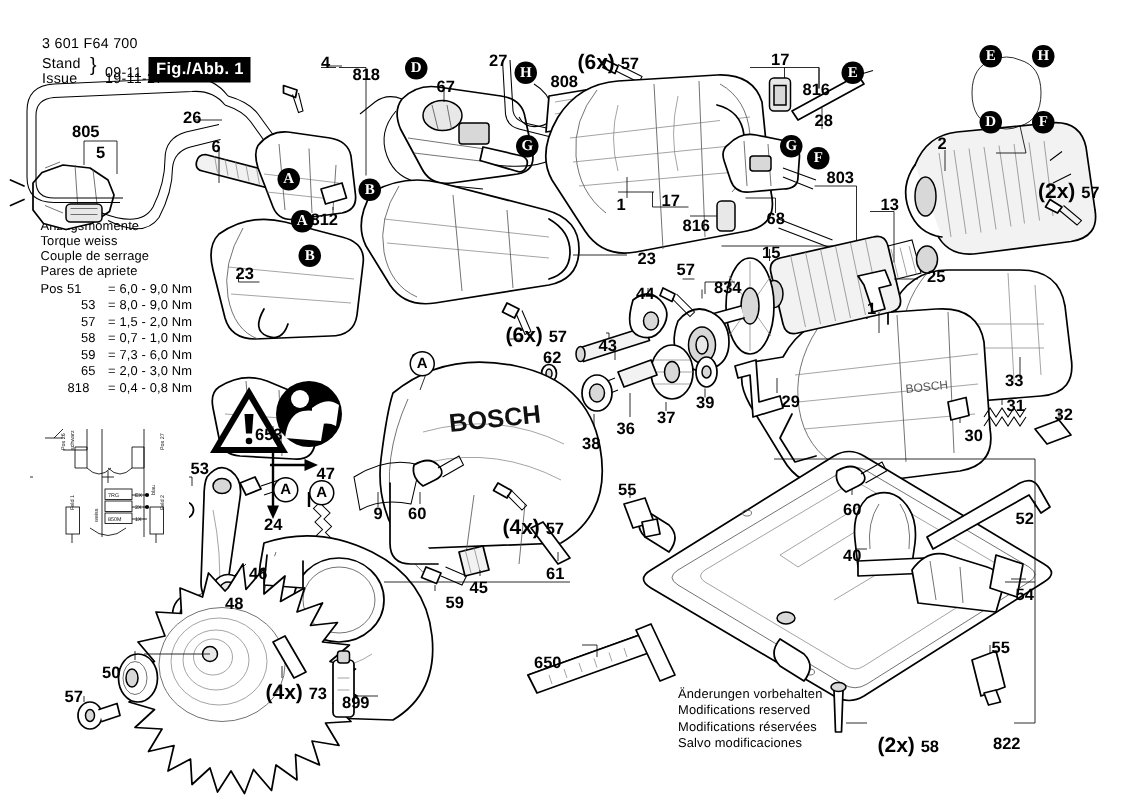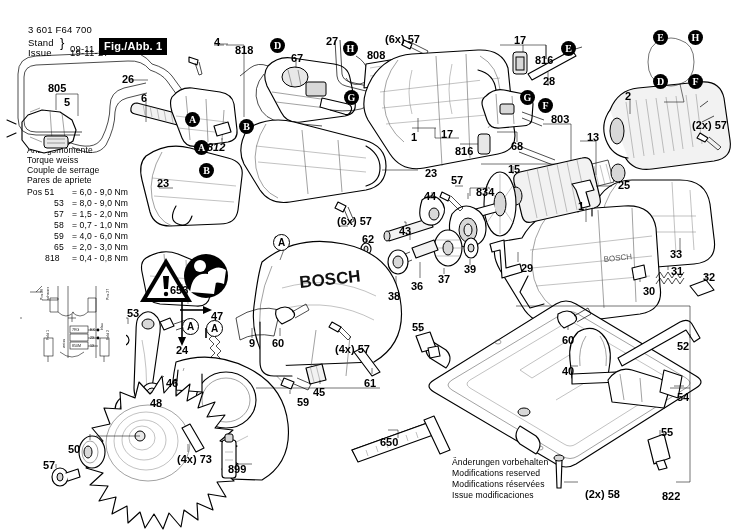--- a/index.html
+++ b/index.html
@@ -9,21 +9,21 @@
   #sheet{position:relative;width:750px;height:530px;background:#fff;}
 
   
   .t{position:absolute;white-space:nowrap;line-height:1.12;}
   .hdr{font-size:9.5px;letter-spacing:.2px;}
   .figbox{position:absolute;background:#000;color:#fff;font-weight:bold;
           font-size:11px;padding:2px 5px 3px 5px;letter-spacing:.2px;}
   .torq{font-size:8.6px;letter-spacing:.1px;}
   .foot{font-size:8.6px;letter-spacing:.1px;}
   .num{position:absolute;font-size:11px;font-weight:bold;white-space:nowrap;}
-  .qty{font-size:11px;font-weight:bold;}
+  .qty{font-size:14px;font-weight:bold;}
   .micro{position:absolute;font-size:3.6px;white-space:nowrap;color:#111;}
   .micro.rot{transform-origin:0 0;transform:rotate(-90deg);}
 
   
   .bub{position:absolute;width:15px;height:15px;border-radius:50%;
        background:#000;color:#fff;font-size:10px;font-weight:bold;
        display:flex;align-items:center;justify-content:center;
        font-family:"Liberation Serif","DejaVu Serif",serif;}
   .bub.open{background:#fff;color:#000;border:1.4px solid #000;
             font-family:"Liberation Sans",sans-serif;}
@@ -59,30 +59,30 @@
 
   <div class="t torq" style="left:27px;top:188px;">Pos 51</div>
   <div class="t torq" style="left:72px;top:188px;">= 6,0 - 9,0 Nm</div>
   <div class="t torq" style="left:54px;top:199px;">53</div>
   <div class="t torq" style="left:72px;top:199px;">= 8,0 - 9,0 Nm</div>
   <div class="t torq" style="left:54px;top:210px;">57</div>
   <div class="t torq" style="left:72px;top:210px;">= 1,5 - 2,0 Nm</div>
   <div class="t torq" style="left:54px;top:221px;">58</div>
   <div class="t torq" style="left:72px;top:221px;">= 0,7 - 1,0 Nm</div>
   <div class="t torq" style="left:54px;top:232px;">59</div>
-  <div class="t torq" style="left:72px;top:232px;">= 4,0 - 6,0 Nm</div>
+  <div class="t torq" style="left:72px;top:232px;">= 7,3 - 6,0 Nm</div>
   <div class="t torq" style="left:54px;top:243px;">65</div>
   <div class="t torq" style="left:72px;top:243px;">= 2,0 - 3,0 Nm</div>
   <div class="t torq" style="left:45px;top:254px;">818</div>
   <div class="t torq" style="left:72px;top:254px;">= 0,4 - 0,8 Nm</div>
 
   <div class="t foot" style="left:452px;top:458px;">Änderungen vorbehalten</div>
   <div class="t foot" style="left:452px;top:469px;">Modifications reserved</div>
   <div class="t foot" style="left:452px;top:480px;">Modifications réservées</div>
-  <div class="t foot" style="left:452px;top:491px;">Issue modificaciones</div>
+  <div class="t foot" style="left:452px;top:491px;">Salvo modificaciones</div>
 
   <svg width="750" height="530" viewBox="0 0 750 530">
 
     <g>
       <path class="out" d="M22 122 l6 -7 14 -5 18 2 12 8 4 10 -3 11 -12 8 -17 4 -15 -4 -7 -9 z"></path>
       <path class="det" d="M30 112 l10 -4 M30 137 l12 5 M50 110 l2 30 M62 113 l3 26"></path>
       <rect class="fillg" x="44" y="136" width="24" height="12" rx="3"></rect>
       <path class="det" d="M47 139 h18 M47 143 h18"></path>
       <path class="out" d="M16 124 l-9 -4 M16 133 l-9 4"></path>
     </g>
@@ -617,21 +617,21 @@
       <div class="num" style="left: 235px; top: 44px;"><span>818</span></div>
       <div class="num" style="left: 291px; top: 52px;"><span>67</span></div>
       <div class="num" style="left: 326px; top: 35px;"><span>27</span></div>
       <div class="num" style="left: 385px; top: 33px;"><span class="qty">(6x) </span><span>57</span></div>
       <div class="num" style="left: 367px; top: 49px;"><span>808</span></div>
       <div class="num" style="left: 514px; top: 34px;"><span>17</span></div>
       <div class="num" style="left: 535px; top: 54px;"><span>816</span></div>
       <div class="num" style="left: 543px; top: 75px;"><span>28</span></div>
       <div class="num" style="left: 625px; top: 90px;"><span>2</span></div>
       <div class="num" style="left: 692px; top: 119px;"><span class="qty">(2x) </span><span>57</span></div>
-      <div class="num" style="left: 207px; top: 141px; font-style: italic;"><span>812</span></div>
+      <div class="num" style="left: 207px; top: 141px;"><span>812</span></div>
       <div class="num" style="left: 157px; top: 177px;"><span>23</span></div>
       <div class="num" style="left: 425px; top: 167px;"><span>23</span></div>
       <div class="num" style="left: 411px; top: 131px;"><span>1</span></div>
       <div class="num" style="left: 441px; top: 128px;"><span>17</span></div>
       <div class="num" style="left: 455px; top: 145px;"><span>816</span></div>
       <div class="num" style="left: 511px; top: 140px;"><span>68</span></div>
       <div class="num" style="left: 551px; top: 113px;"><span>803</span></div>
       <div class="num" style="left: 587px; top: 131px;"><span>13</span></div>
       <div class="num" style="left: 508px; top: 163px;"><span>15</span></div>
       <div class="num" style="left: 476px; top: 186px;"><span>834</span></div>
@@ -661,21 +661,21 @@
       <div class="num" style="left: 335px; top: 343px;"><span class="qty">(4x) </span><span>57</span></div>
       <div class="num" style="left: 364px; top: 377px;"><span>61</span></div>
       <div class="num" style="left: 313px; top: 386px;"><span>45</span></div>
       <div class="num" style="left: 297px; top: 396px;"><span>59</span></div>
       <div class="num" style="left: 166px; top: 377px;"><span>46</span></div>
       <div class="num" style="left: 150px; top: 397px;"><span>48</span></div>
       <div class="num" style="left: 177px; top: 453px;"><span class="qty">(4x) </span><span>73</span></div>
       <div class="num" style="left: 228px; top: 463px;"><span>899</span></div>
       <div class="num" style="left: 68px; top: 443px;"><span>50</span></div>
       <div class="num" style="left: 43px; top: 459px;"><span>57</span></div>
-      <div class="num" style="left: 380px; top: 436px;"><span>650</span></div>
+      <div class="num" style="left: 356px; top: 436px;"><span>650</span></div>
       <div class="num" style="left: 412px; top: 321px;"><span>55</span></div>
       <div class="num" style="left: 661px; top: 426px;"><span>55</span></div>
       <div class="num" style="left: 562px; top: 334px;"><span>60</span></div>
       <div class="num" style="left: 562px; top: 365px;"><span>40</span></div>
       <div class="num" style="left: 677px; top: 340px;"><span>52</span></div>
       <div class="num" style="left: 677px; top: 391px;"><span>54</span></div>
       <div class="num" style="left: 585px; top: 488px;"><span class="qty">(2x) </span><span>58</span></div>
       <div class="num" style="left: 662px; top: 490px;"><span>822</span></div>
     </div>
 

